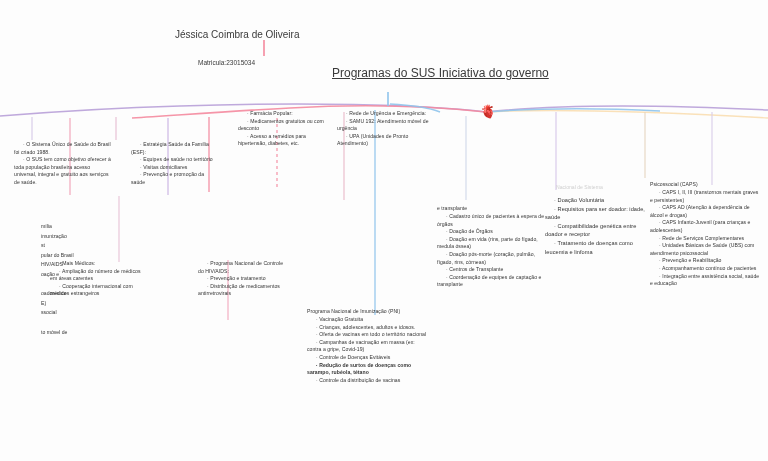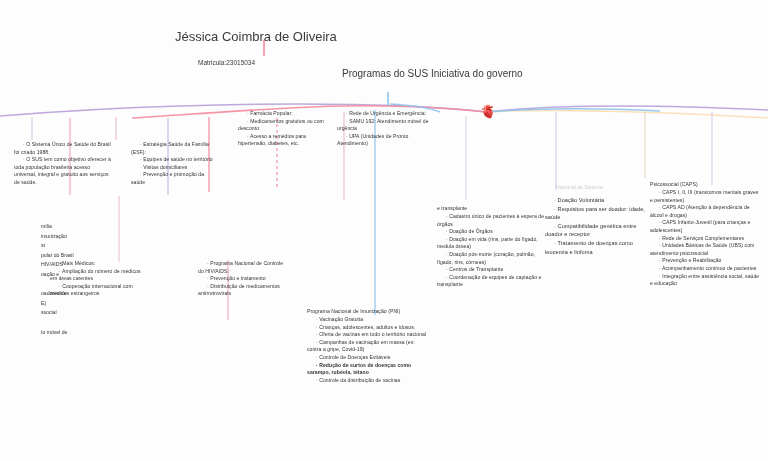--- a/index.html
+++ b/index.html
@@ -20,37 +20,38 @@
     position: absolute;
     left: 0; top: 0;
     width: 768px;
     height: 461px;
     pointer-events: none;
   }
   .author-name {
     position: absolute;
     left: 175px;
     top: 29px;
-    font-size: 13px;
+    font-size: 10px;
     color: #3a3a3a;
   }
   .matricula {
     position: absolute;
     left: 198px;
     top: 59px;
     font-size: 6.5px;
     color: #3a3a3a;
   }
   .root-title {
     position: absolute;
-    left: 342px;
+    left: 332px;
     top: 67px;
-    font-size: 10px;
+    font-size: 12px;
     line-height: 13px;
     color: #3a3a3a;
+    text-decoration: underline;
   }
   .heart-icon {
     position: absolute;
     left: 480px;
     top: 104px;
     width: 16px;
     height: 16px;
     font-size: 13px;
     line-height: 16px;
     text-align: center;

